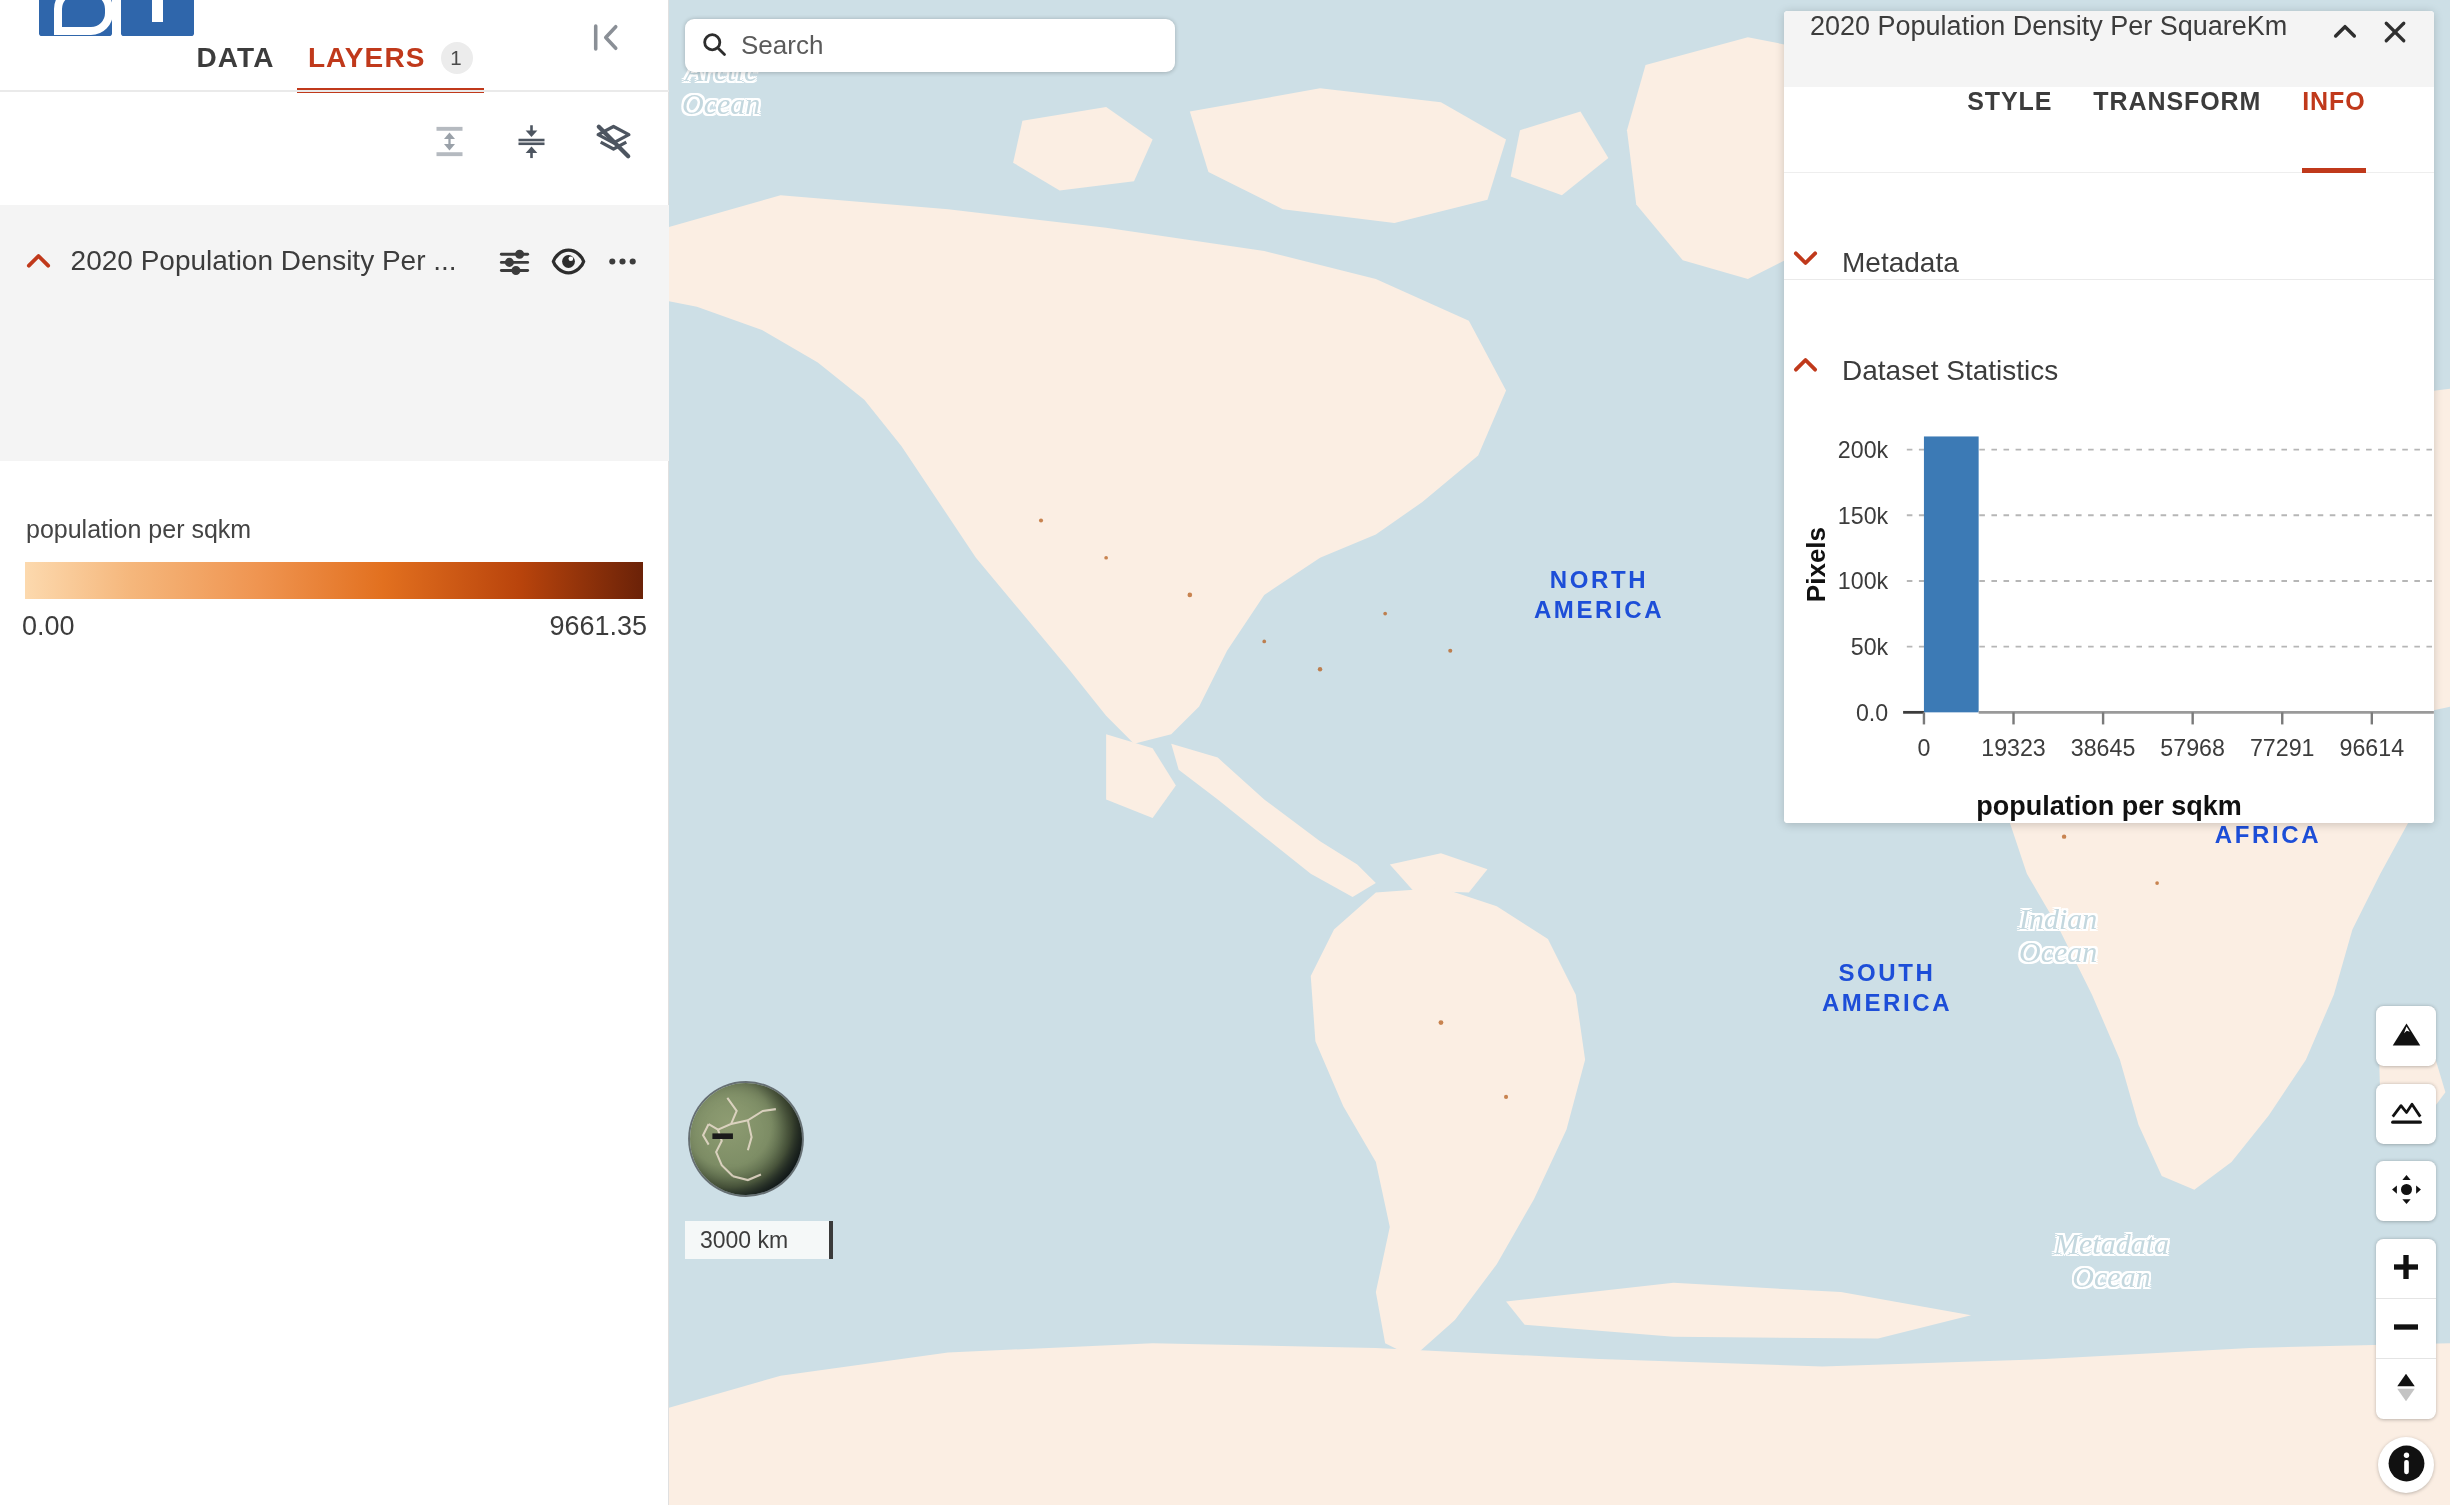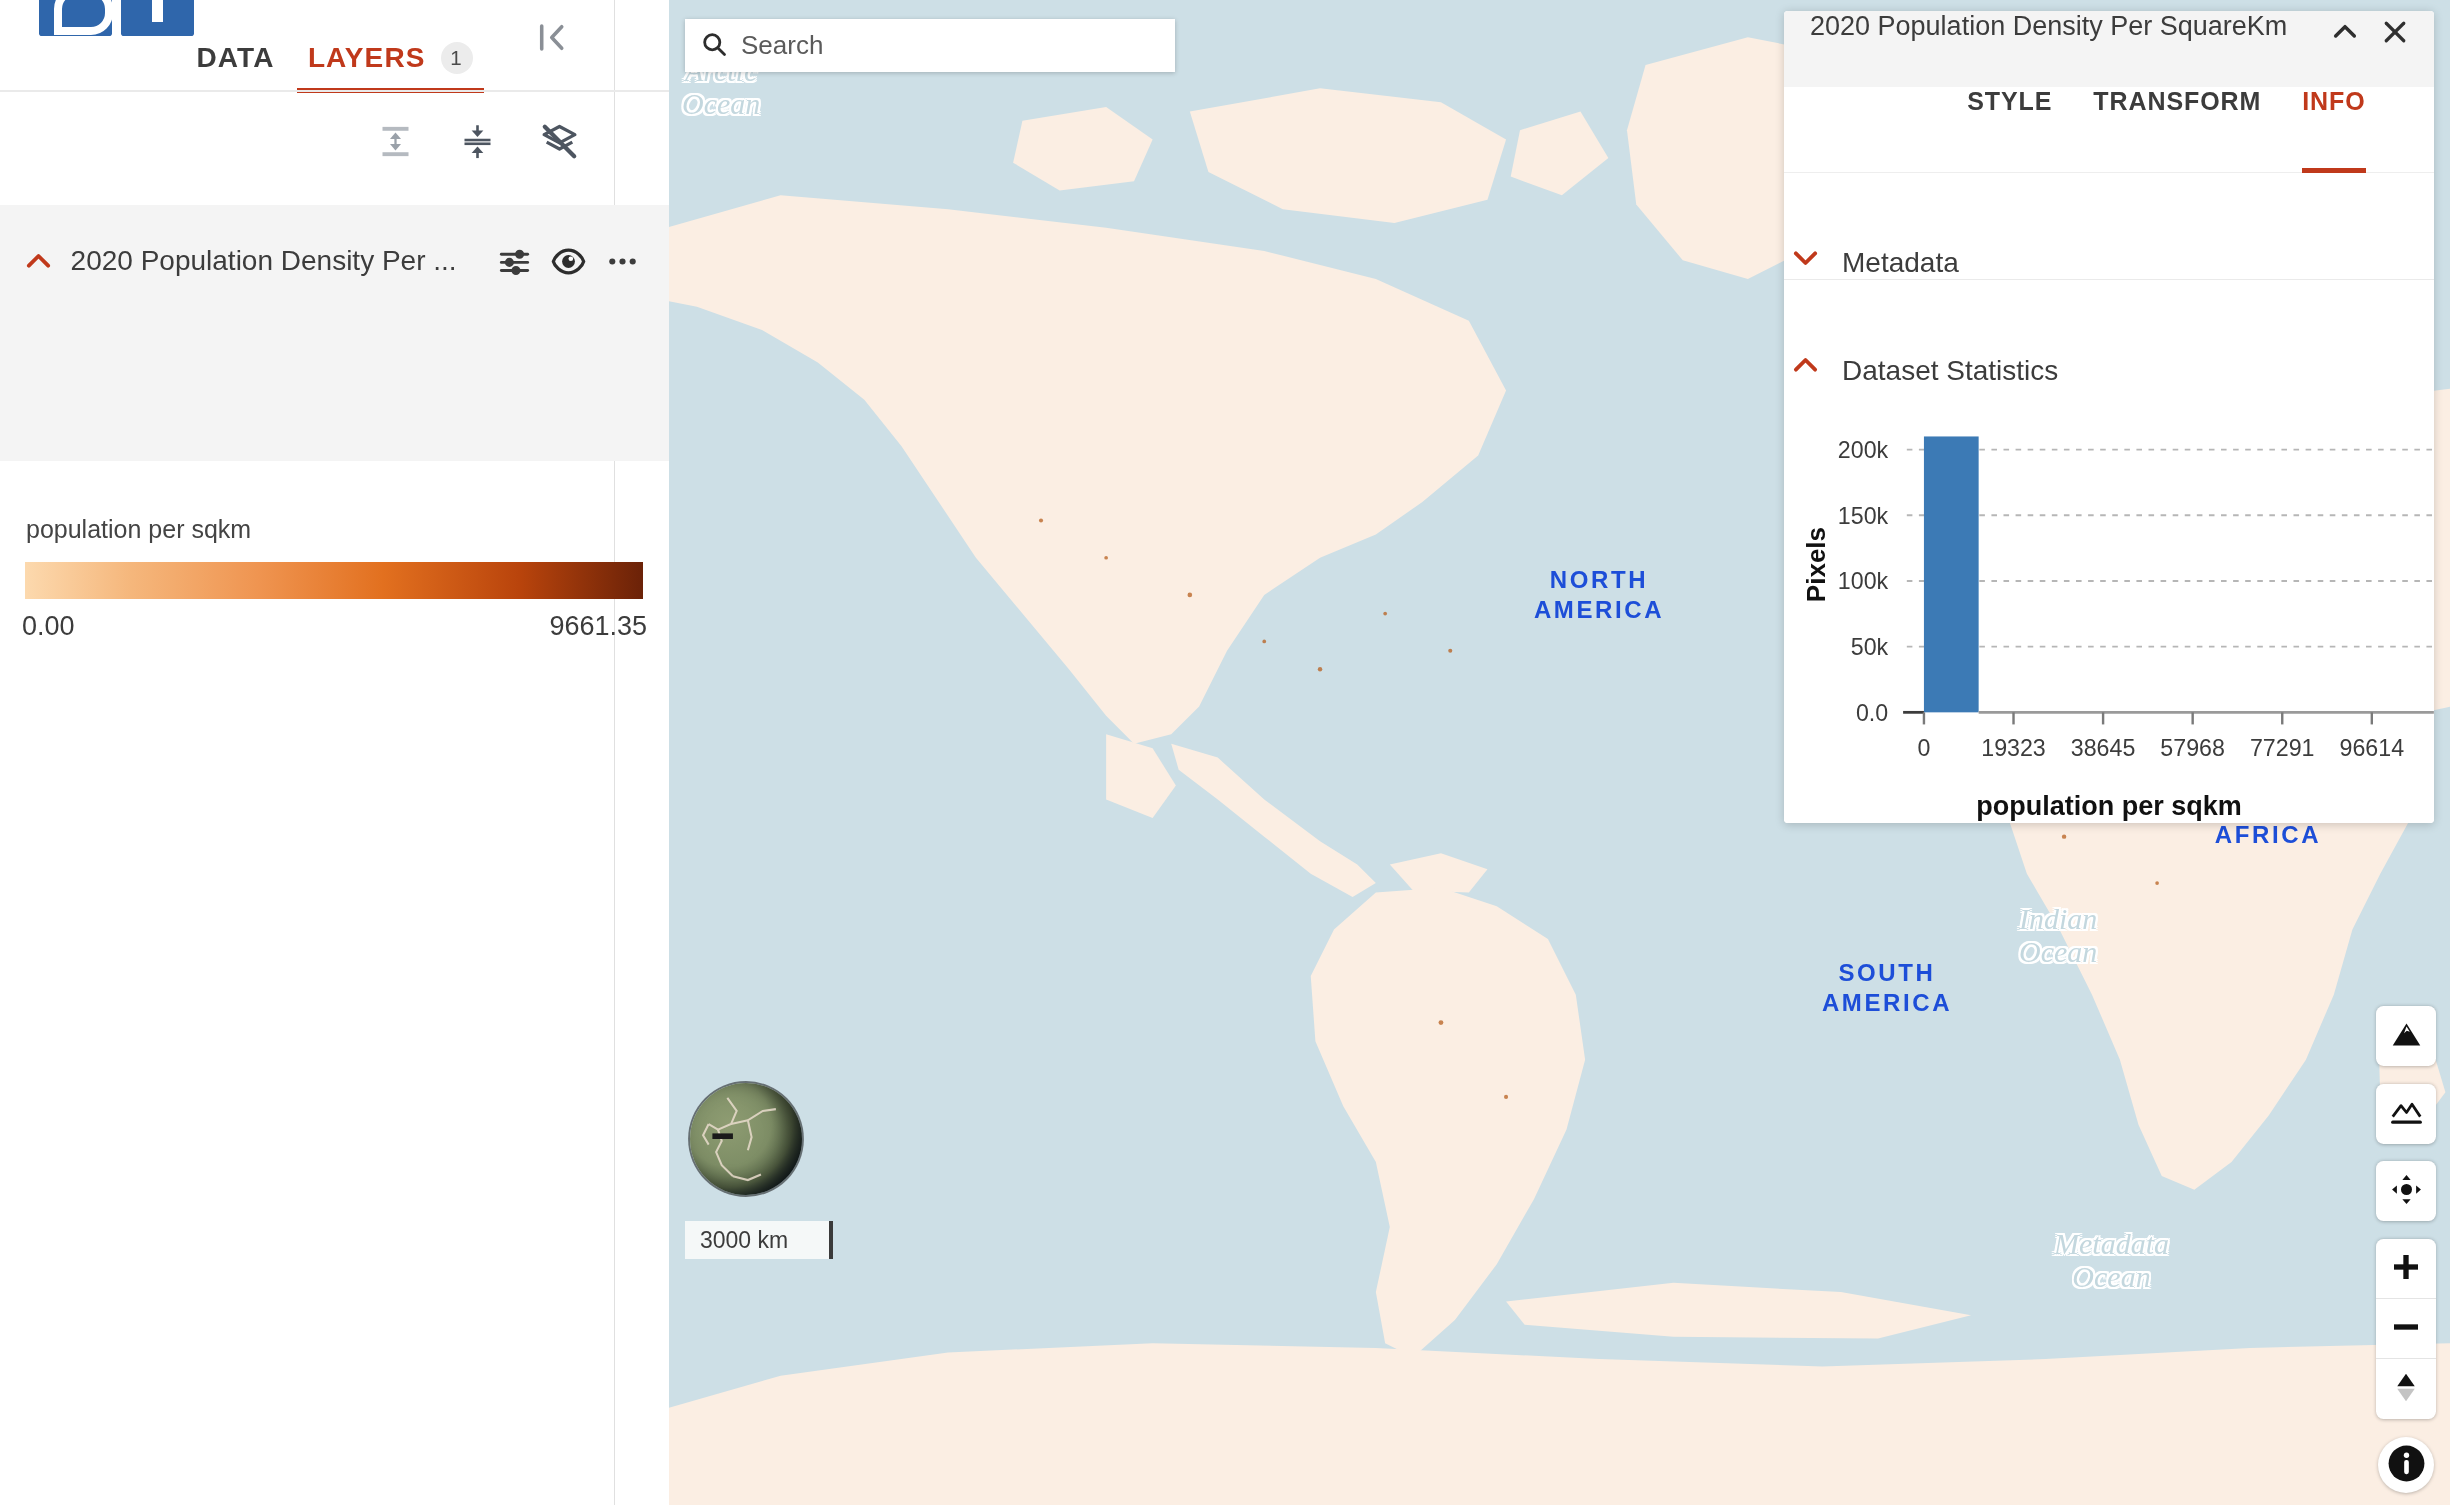--- a/index.html
+++ b/index.html
@@ -7,21 +7,21 @@
     width: 2450px; height: 1505px;
     font-family: "Liberation Sans", sans-serif;
     overflow: hidden;
     background: #ffffff;
   }
   #app { position: relative; width: 2450px; height: 1505px; }
 
   
   #sidebar {
     position: absolute; left: 0; top: 0;
-    width: 615px; height: 1505px;
+    width: 669px; height: 1505px;
     background: #ffffff;
     border-right: 0.9px solid #e0e0e0;
     z-index: 30;
   }
   .logo-wrap { position: absolute; left: 39px; top: -37px; display: flex; gap: 9.3px; }
   .logo-sq { width: 73px; height: 73px; background: #2f66ab; border-radius: 2.8px; position: relative; }
   .logo-sq.one::after {
     content: ""; position: absolute; left: 15px; top: 24px;
     width: 43px; height: 32px; border: 8.4px solid #ffffff;
     border-radius: 22px 22px 22px 0;
@@ -110,21 +110,21 @@
     line-height: 1.1; text-align: center; pointer-events: none;
   }
   .cont-label {
     position: absolute; font-size: 24px; font-weight: bold; letter-spacing: 2.6px;
     color: #1d4ed8; line-height: 1.25; text-align: center; pointer-events: none;
   }
 
   #search-box {
     position: absolute; left: 16px; top: 18.6px;
     width: 490px; height: 53px;
-    background: #fff; border-radius: 0;
+    background: #fff; border-radius: 9px;
     box-shadow: 0 0.9px 4.6px rgba(0,0,0,0.22);
     display: flex; align-items: center; padding: 0 15px;
     z-index: 12;
   }
   #search-input {
     flex: 1; border: none; outline: none; font-size: 26px;
     color: #3c3c3c; font-family: "Liberation Sans", sans-serif;
     margin-left: 13px; background: transparent;
   }
   #search-input::placeholder { color: #5b5b5b; }

